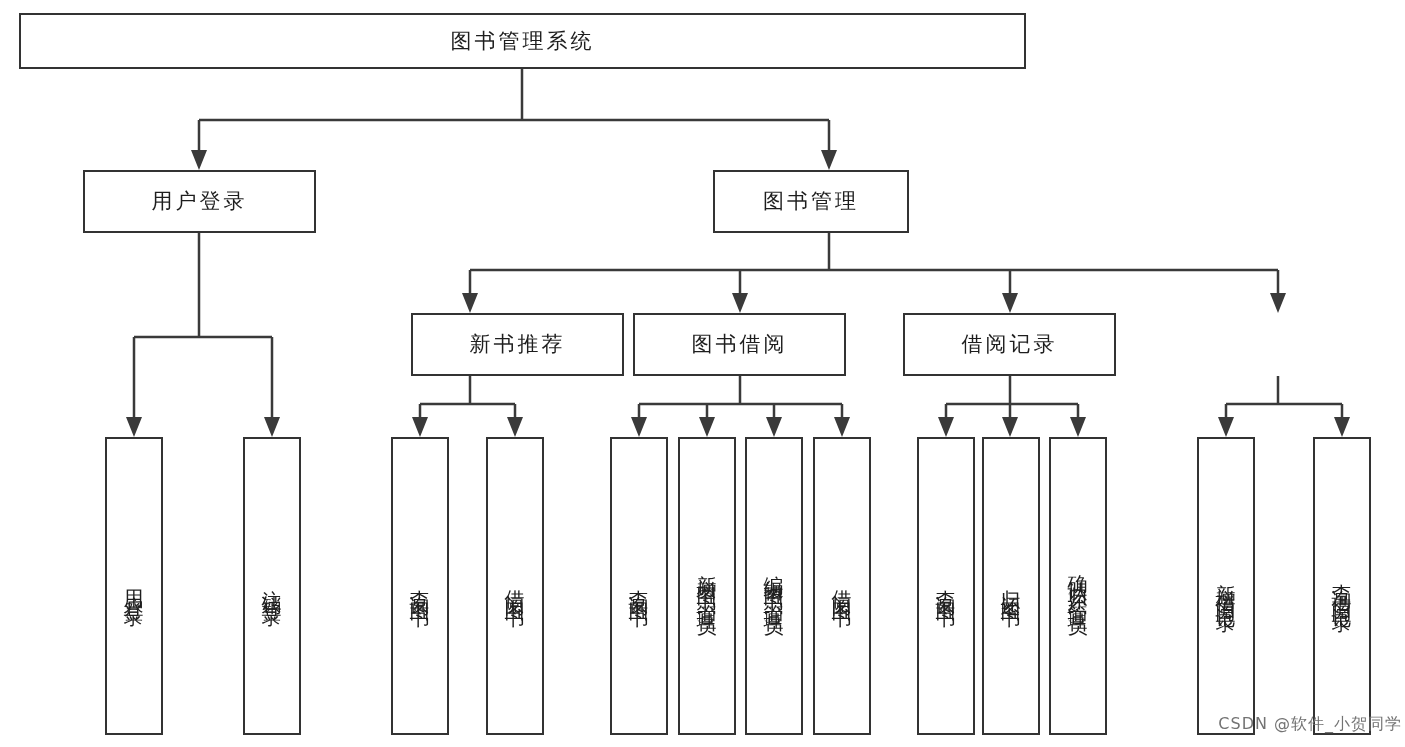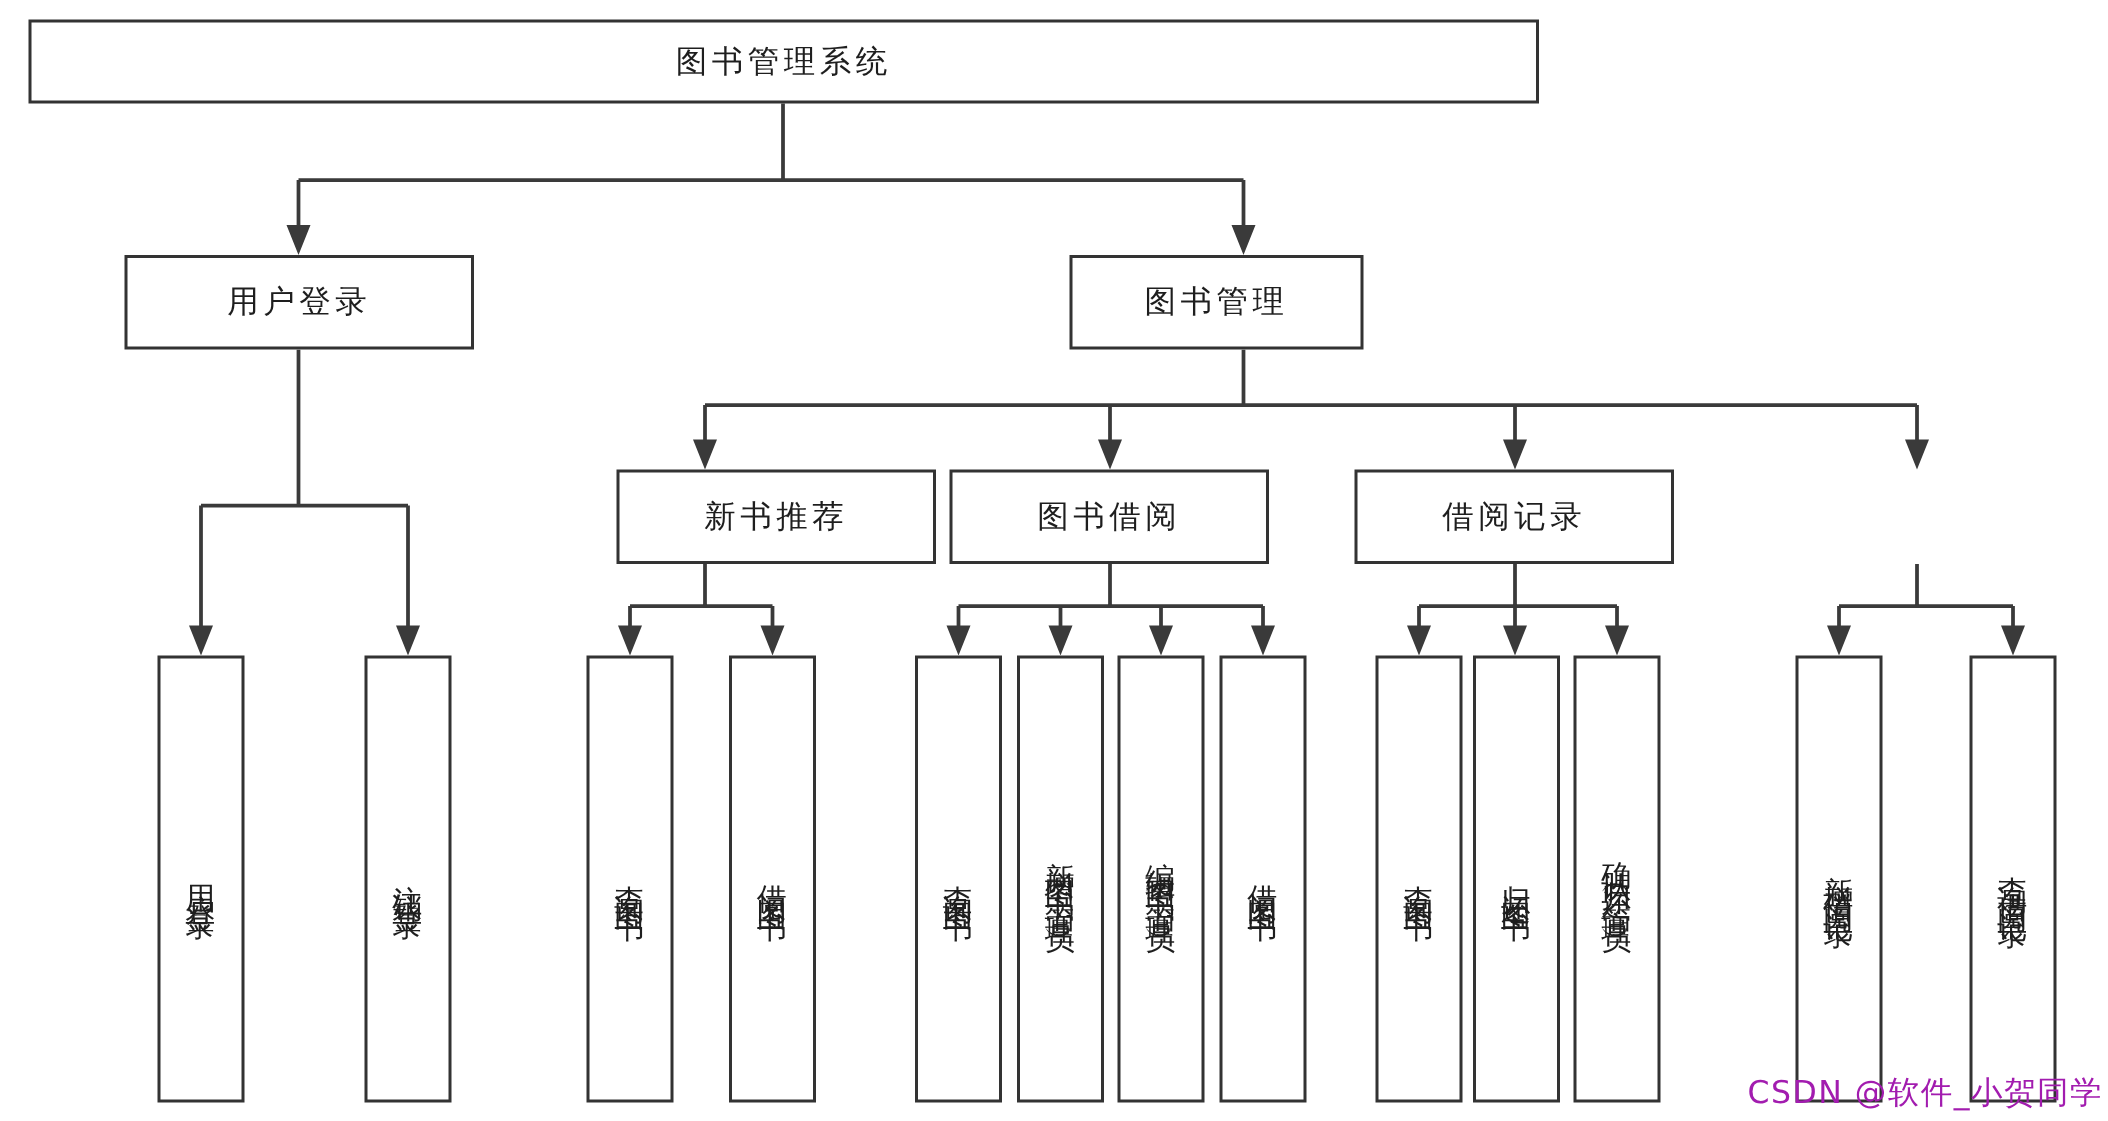--- a/index.html
+++ b/index.html
@@ -70,23 +70,23 @@
   .lf-8  { left: 813px; }
   .lf-9  { left: 917px; }
   .lf-10 { left: 982px; }
   .lf-11 { left: 1049px; }
   .lf-12 { left: 1197px; }
   .lf-13 { left: 1313px; }
   .watermark {
     position: absolute;
     right: 3px;
     top: 714px;
-    font-size: 21px;
+    font-size: 16px;
     letter-spacing: 1px;
-    color: #a21caf;
+    color: #737373;
     white-space: nowrap;
     z-index: 5;
   }
 </style>
 </head>
 <body>
 
 <div class="stage">
 
   <svg class="connectors" viewBox="0 0 1405 747" aria-hidden="true">

